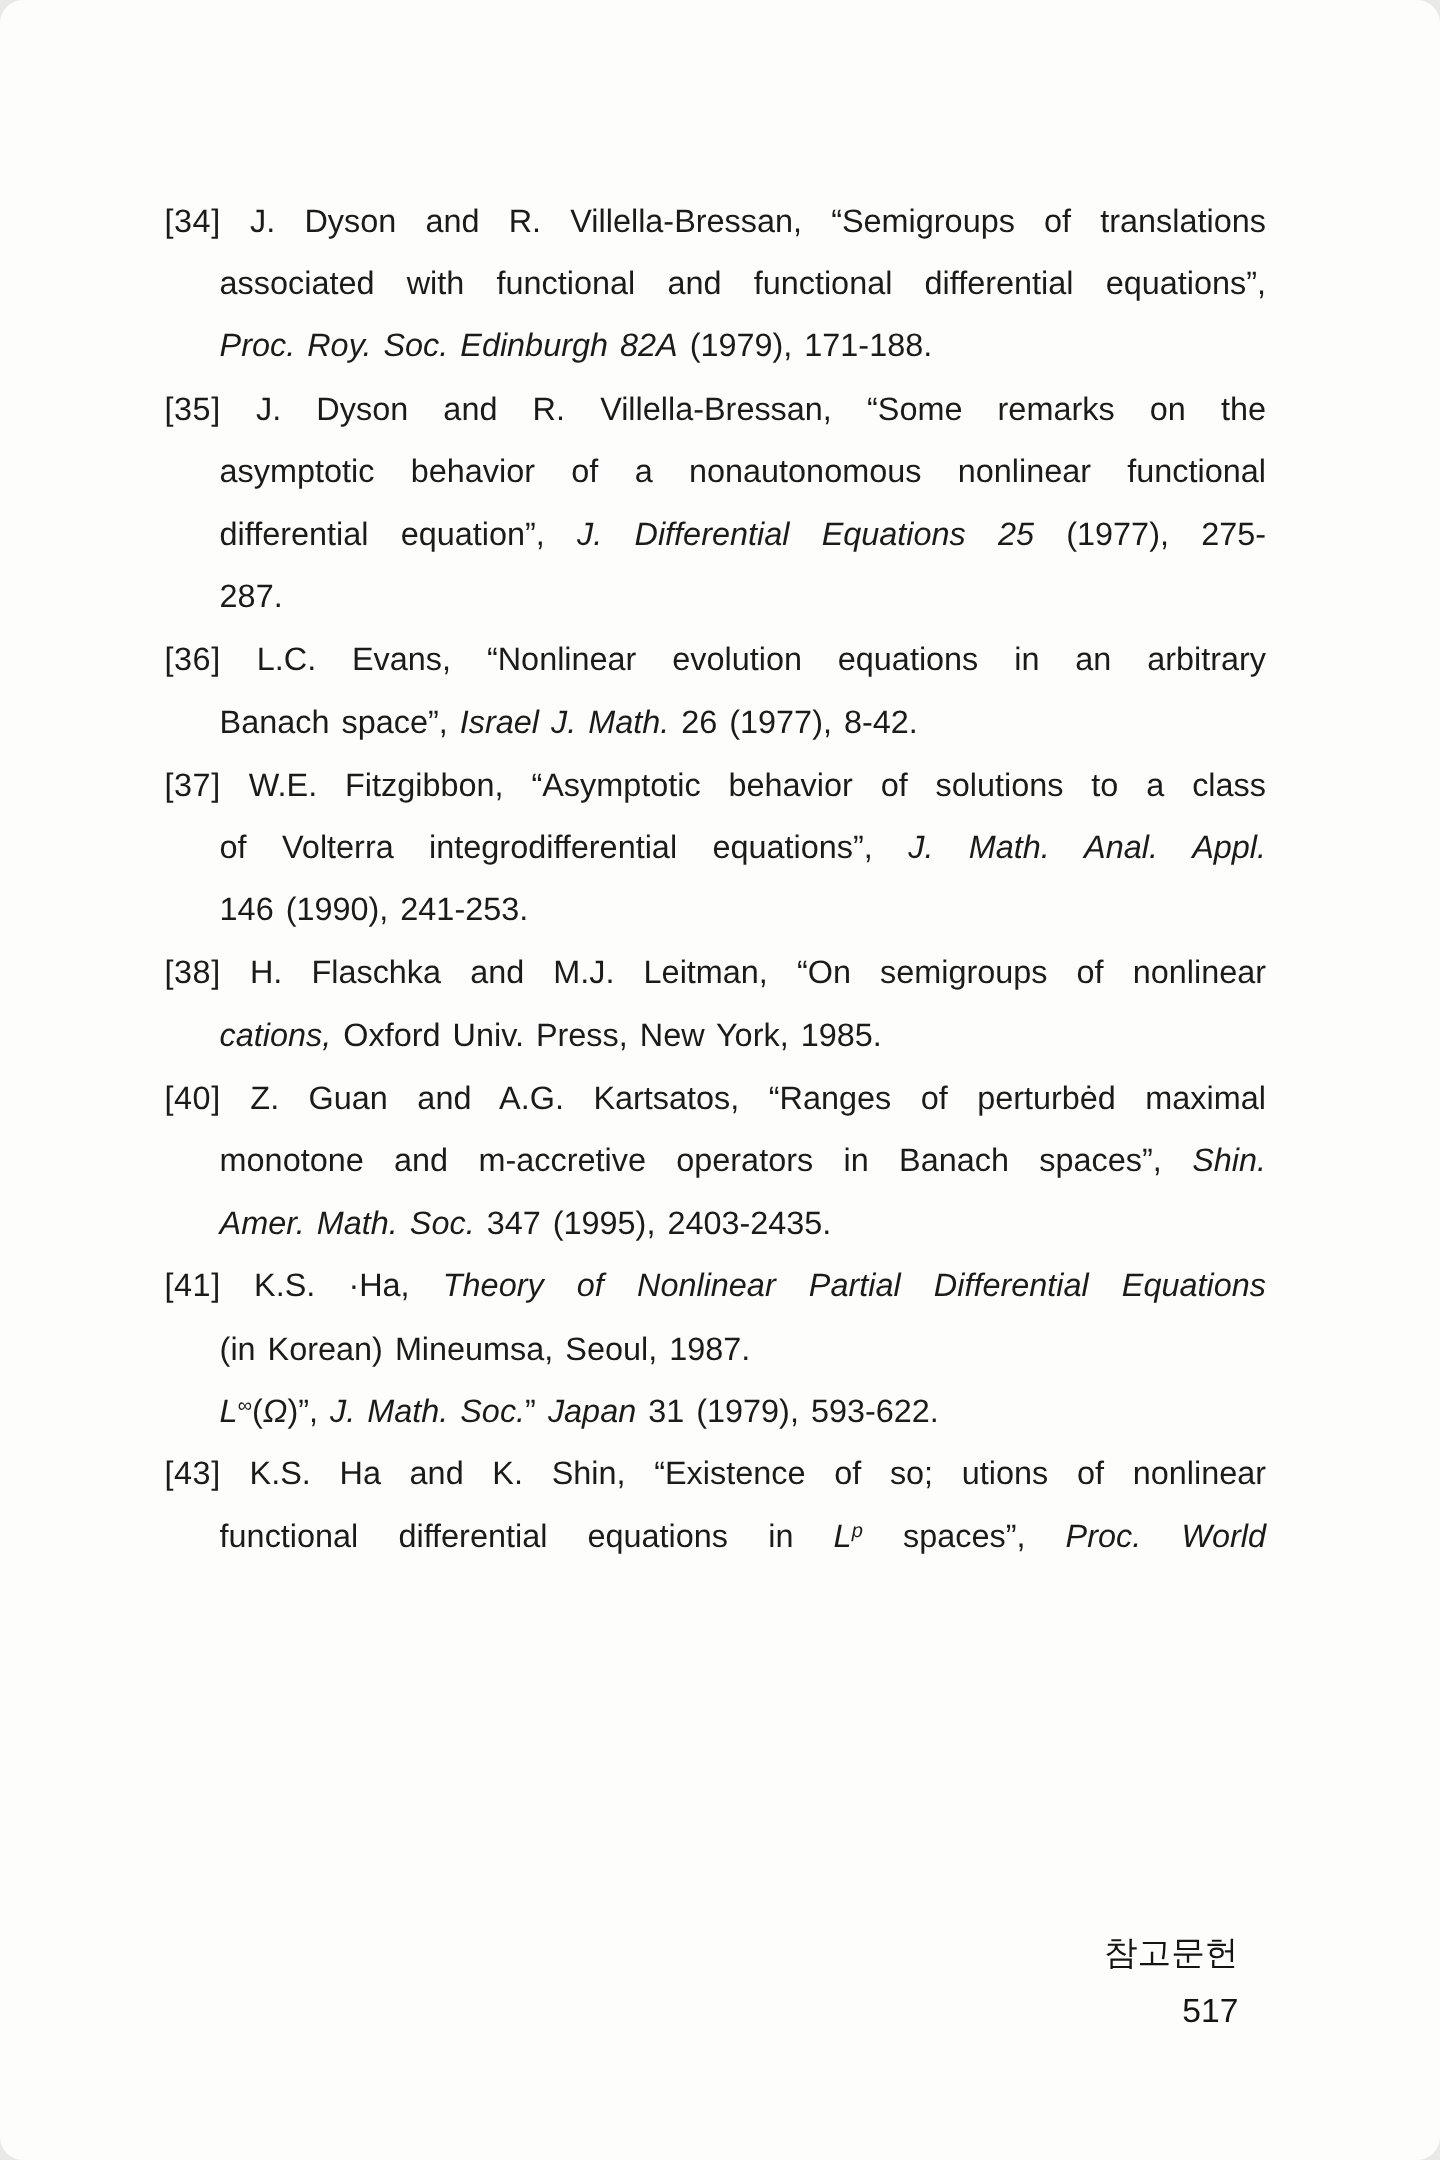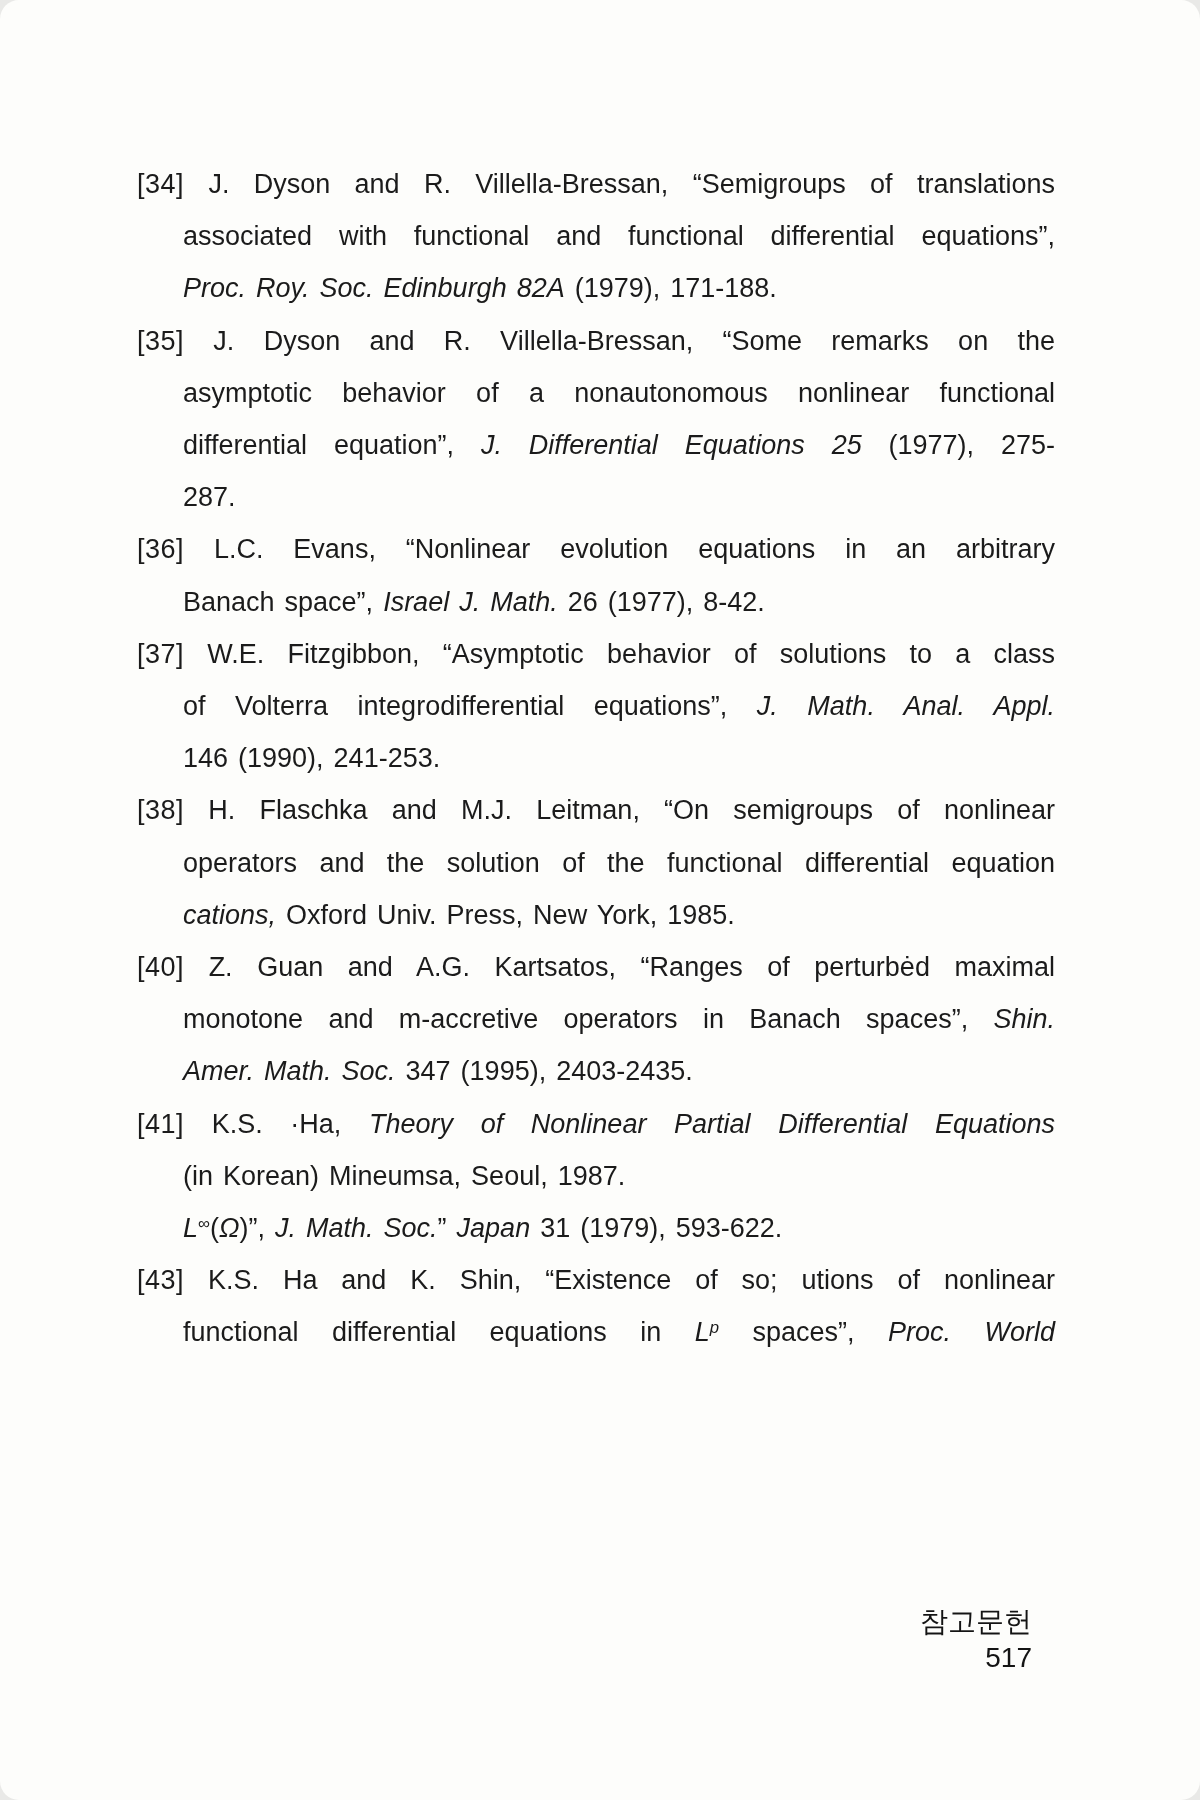--- a/index.html
+++ b/index.html
@@ -43,21 +43,21 @@
   }
   sup.seg { vertical-align: 0.5em; }
   sub.seg { vertical-align: -0.25em; }
   .footer {
     position: absolute;
     top: 1604px;
     left: 872px;
     width: 160px;
     text-align: right;
     font-size: 28px;
-    line-height: 36px;
+    line-height: 48px;
     word-spacing: 6px;
     color: #141414;
   }
 </style>
 </head>
 <body>
 
 <div class="page">
   <div class="refs">
       <div class="ref">
@@ -75,21 +75,20 @@
         <div class="line first"><span class="marker">[36]</span> <span class="seg">L.C. Evans, “Nonlinear evolution equations in an arbitrary</span></div>
         <div class="line final"><span class="seg">Banach space”, </span><span class="seg it">Israel J. Math.</span><span class="seg"> 26 (1977), 8-42.</span></div>
       </div>
       <div class="ref">
         <div class="line first"><span class="marker">[37]</span> <span class="seg">W.E. Fitzgibbon, “Asymptotic behavior of solutions to a class</span></div>
         <div class="line"><span class="seg">of Volterra integrodifferential equations”, </span><span class="seg it">J. Math. Anal. Appl.</span></div>
         <div class="line final"><span class="seg">146 (1990), 241-253.</span></div>
       </div>
       <div class="ref">
         <div class="line first"><span class="marker">[38]</span> <span class="seg">H. Flaschka and M.J. Leitman, “On semigroups of nonlinear</span></div>
-        <div class="line"><span class="seg">operators and the solution of the functional differential equation</span></div>
       </div>
       <div class="ref">
         <div class="line final"><span class="seg it">cations,</span><span class="seg"> Oxford Univ. Press, New York, 1985.</span></div>
       </div>
       <div class="ref">
         <div class="line first"><span class="marker">[40]</span> <span class="seg">Z. Guan and A.G. Kartsatos, “Ranges of perturbėd maximal</span></div>
         <div class="line"><span class="seg">monotone and m-accretive operators in Banach spaces”, </span><span class="seg it">Shin.</span></div>
         <div class="line final"><span class="seg it">Amer. Math. Soc.</span><span class="seg"> 347 (1995), 2403-2435.</span></div>
       </div>
       <div class="ref">

